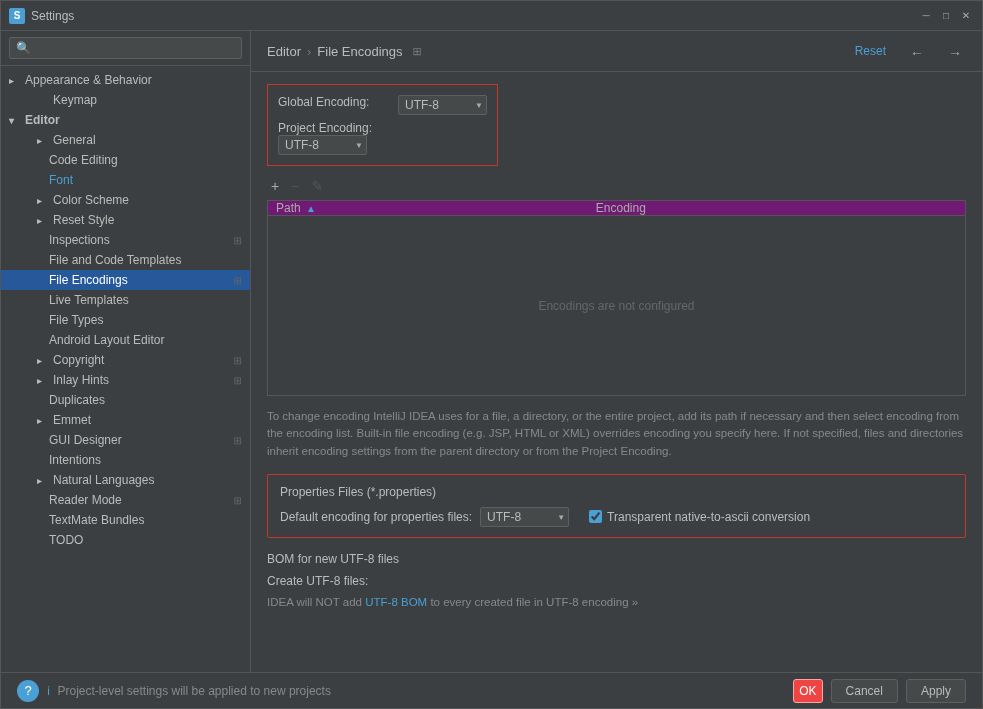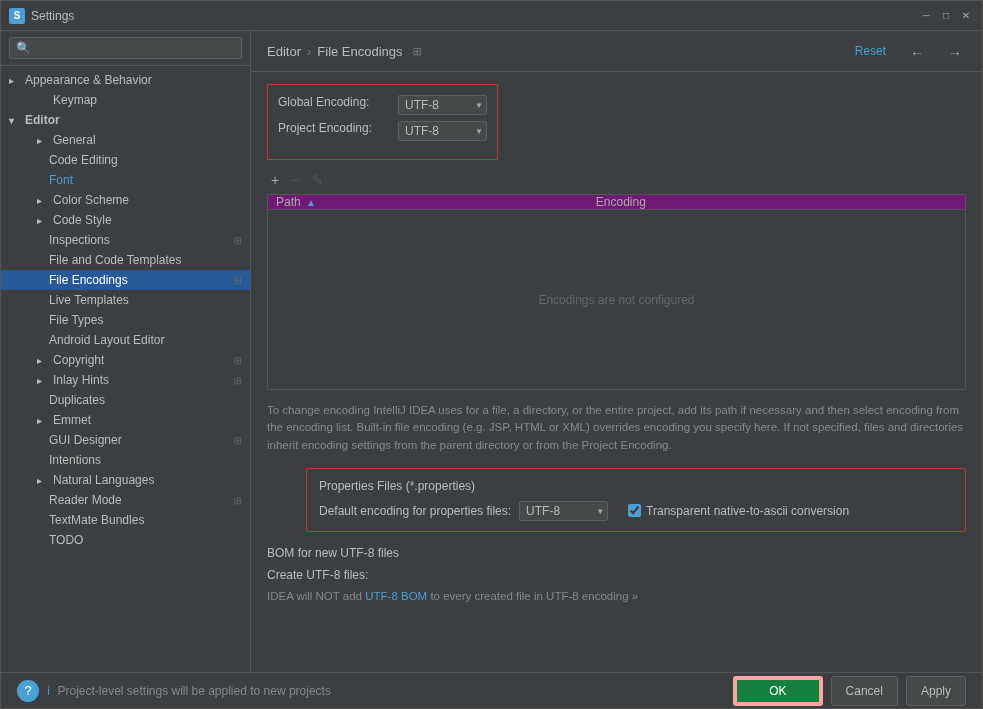--- a/index.html
+++ b/index.html
@@ -207,21 +207,21 @@
       padding: 10px;
       display: inline-block;
       margin-bottom: 10px;
       background: transparent;
     }
     .encoding-row {
       display: flex;
       align-items: flex-start;
       margin-bottom: 6px;
     }
-    .encoding-row:last-child { margin-bottom: 8px; }
+    .encoding-row:last-child { margin-bottom: 0; flex-direction: column; }
     .encoding-label {
       width: 120px;
       color: #bbbbbb;
       font-size: 12px;
     }
     .encoding-select {
       background: #45494a;
       border: 1px solid #5e6060;
       color: #bbbbbb;
       padding: 2px 18px 2px 6px;
@@ -297,21 +297,20 @@
       line-height: 1.5;
       margin-bottom: 14px;
     }
 
     
     .properties-section {
       border: 1px solid #c0392b;
       padding: 10px 12px;
       margin-bottom: 14px;
       border-radius: 2px;
-      margin-left: 39px;
     }
     .properties-title {
       color: #bbbbbb;
       font-size: 12px;
       margin-bottom: 8px;
     }
     .properties-row {
       display: flex;
       align-items: center;
       gap: 8px;
@@ -390,24 +389,24 @@
     }
     .footer-info .info-icon {
       color: #4a9fd5;
       margin-right: 4px;
     }
     .footer-buttons {
       display: flex;
       gap: 8px;
     }
     .btn-ok {
-      background: #15803d;
-      border: 4px solid #fca5a5;
+      background: #ef4444;
+      border: 1px solid #fca5a5;
       color: #ffffff;
-      padding: 4px 32px;
+      padding: 4px 5px;
       font-size: 12px;
       border-radius: 3px;
       cursor: pointer;
     }
     .btn-cancel {
       background: #45494a;
       border: 1px solid #5e6060;
       color: #bbbbbb;
       padding: 4px 14px;
       font-size: 12px;
@@ -492,21 +491,21 @@
           <span>Font</span>
         </div>
 
         <div class="tree-item indent-1">
           <span class="tree-chevron">▸</span>
           <span>Color Scheme</span>
         </div>
 
         <div class="tree-item indent-1">
           <span class="tree-chevron">▸</span>
-          <span>Code Style</span>
+          <span>Reset Style</span>
         </div>
 
         <div class="tree-item indent-2">
           <span class="tree-chevron"></span>
           <span>Inspections</span>
           <span class="badge-icon">⊞</span>
         </div>
 
         <div class="tree-item indent-2">
           <span class="tree-chevron"></span>

